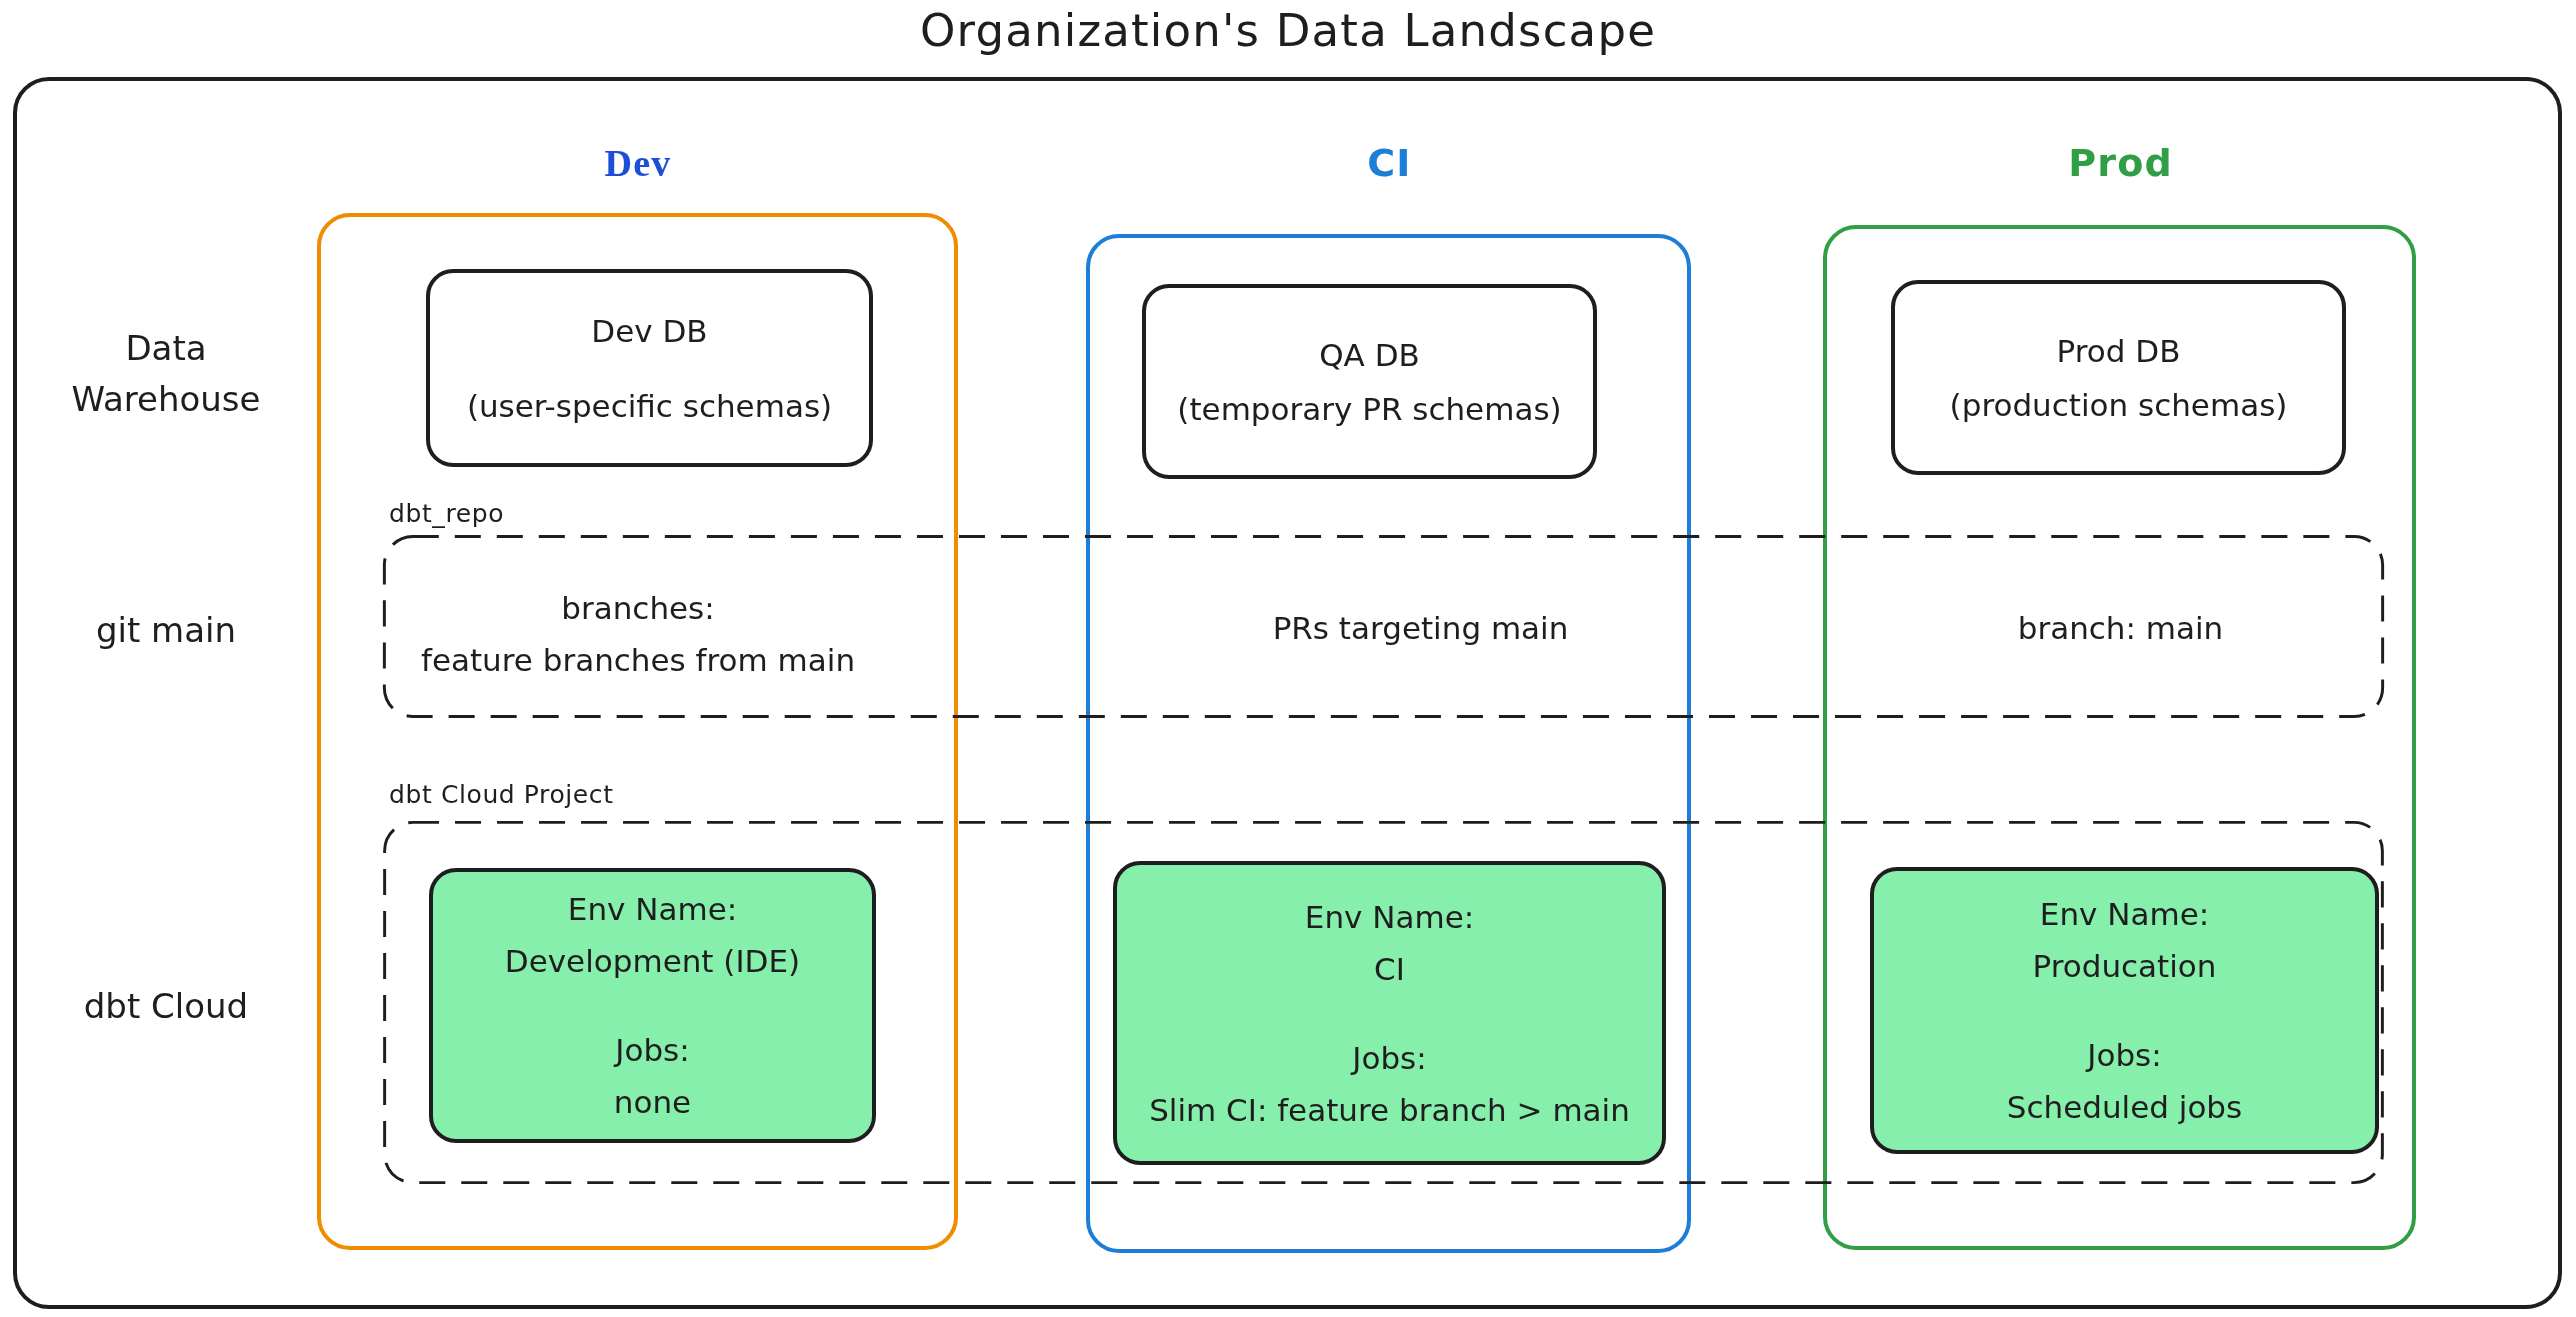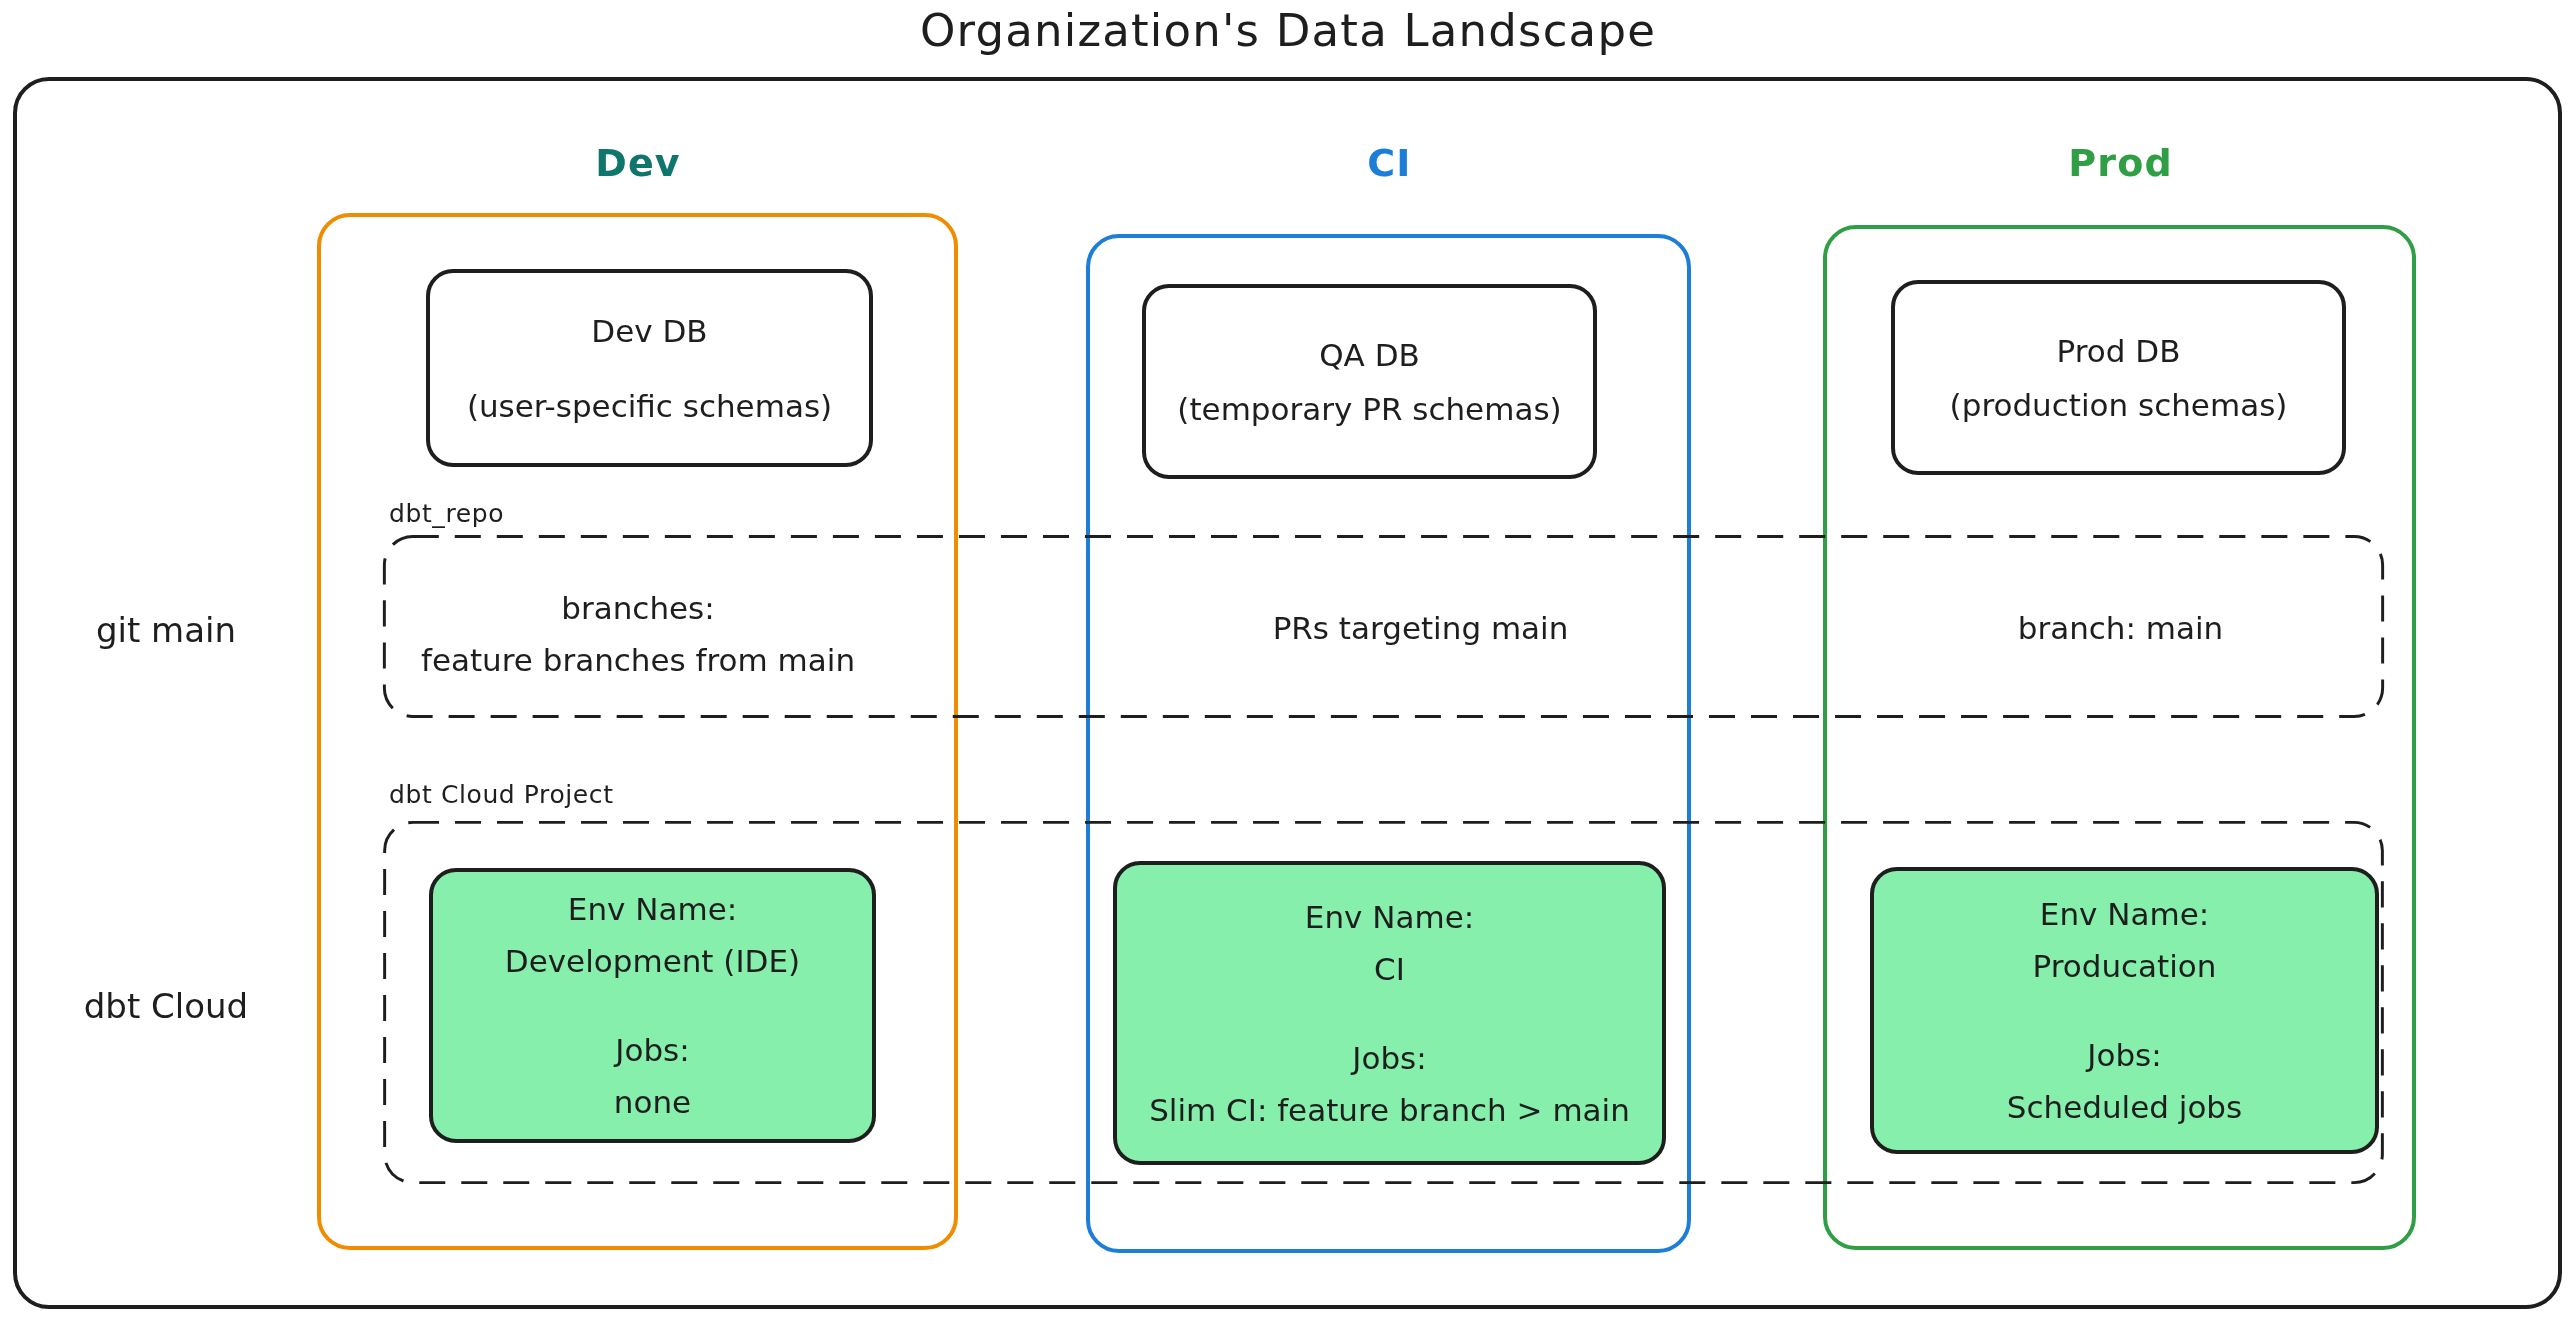--- a/index.html
+++ b/index.html
@@ -87,21 +87,21 @@
     display: flex;
     flex-direction: column;
     justify-content: center;
     align-items: center;
     text-align: center;
     font-size: 31px;
     line-height: 52px;
     background: #86efac;
   }
   .env-gap { height: 37px; }
-  .accent-dev  { color: #0f766e; }
+  .accent-dev  { color: #1d4ed8; font-family: Liberation Serif, serif; }
   .accent-ci   { color: #1c7ed6; }
   .accent-prod { color: #2f9e44; }
   .border-dev  { border: 4.7px solid #f08c00; }
   .border-ci   { border: 4.7px solid #1c7ed6; }
   .border-prod { border: 4.7px solid #2f9e44; }
 </style>
 </head>
 <body>
 
 <div class="canvas">
@@ -111,20 +111,22 @@
   <div class="outer-frame"></div>
 
   <div class="col-header accent-dev" style="left:317px;  width:642px; top:141px;">Dev</div>
   <div class="col-header accent-ci" style="left:1086px; width:607px; top:141px;">CI</div>
   <div class="col-header accent-prod" style="left:1823px; width:595px; top:141px;">Prod</div>
 
   <div class="col-box border-dev" style="left:317px;  top:213px; width:633px; height:1029px;"></div>
   <div class="col-box border-ci" style="left:1086px; top:234px; width:597px; height:1011px;"></div>
   <div class="col-box border-prod" style="left:1823px; top:225px; width:585px;  height:1017px;"></div>
 
+  <div class="row-label" style="top:323px;">Data
+Warehouse</div>
   <div class="row-label" style="top:605px;">git main</div>
   <div class="row-label" style="top:981px;">dbt Cloud</div>
 
   <div class="node-box" style="left:426px; top:269px; width:439px; height:190px;gap:21px;">
     <div>Dev DB</div>
     <div>(user-specific schemas)</div>
   </div>
   <div class="node-box" style="left:1142px; top:284px; width:447px; height:187px;">
     <div>QA DB</div>
     <div>(temporary PR schemas)</div>

